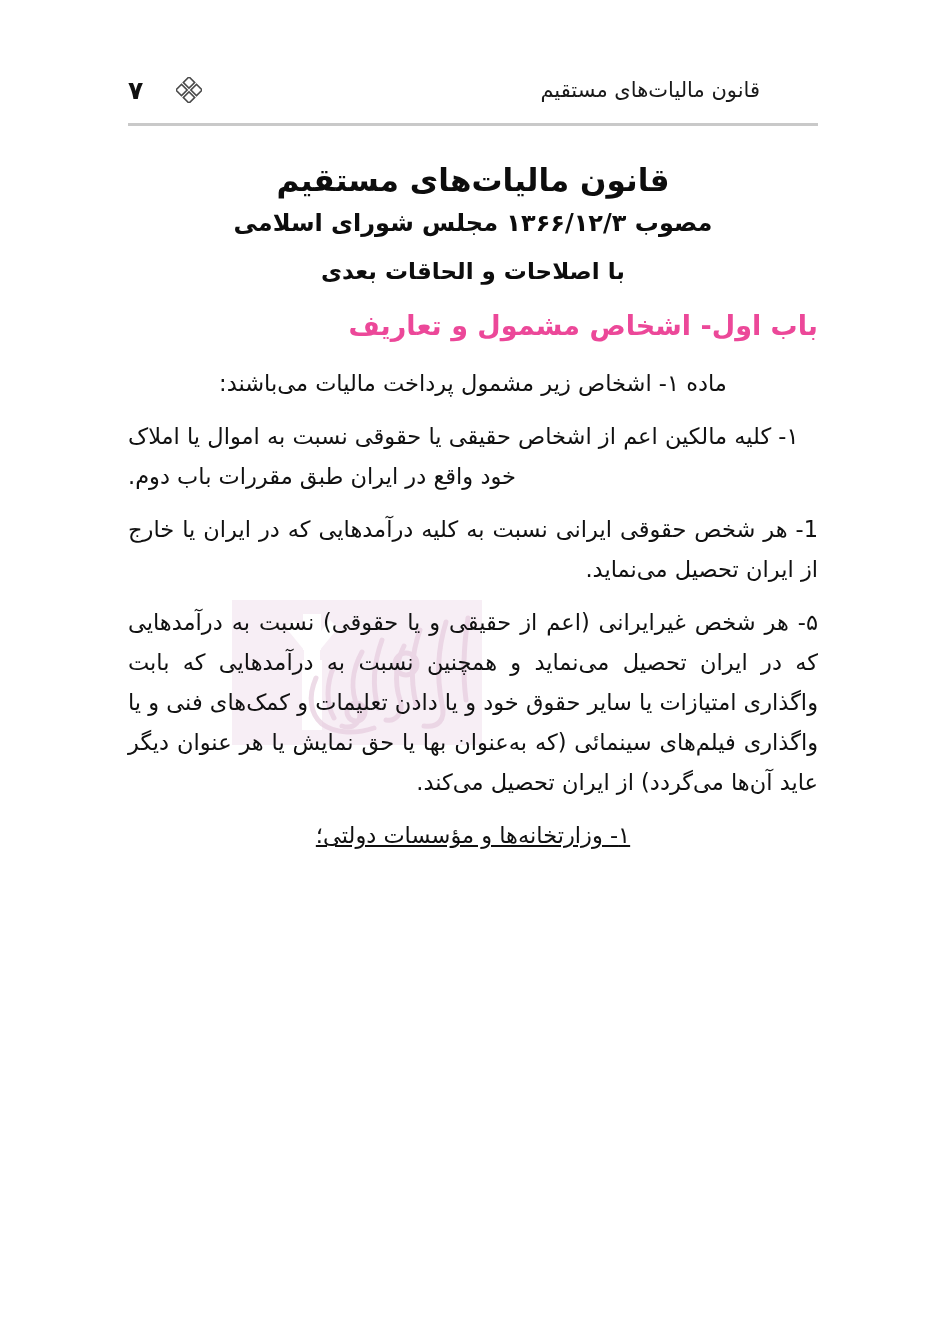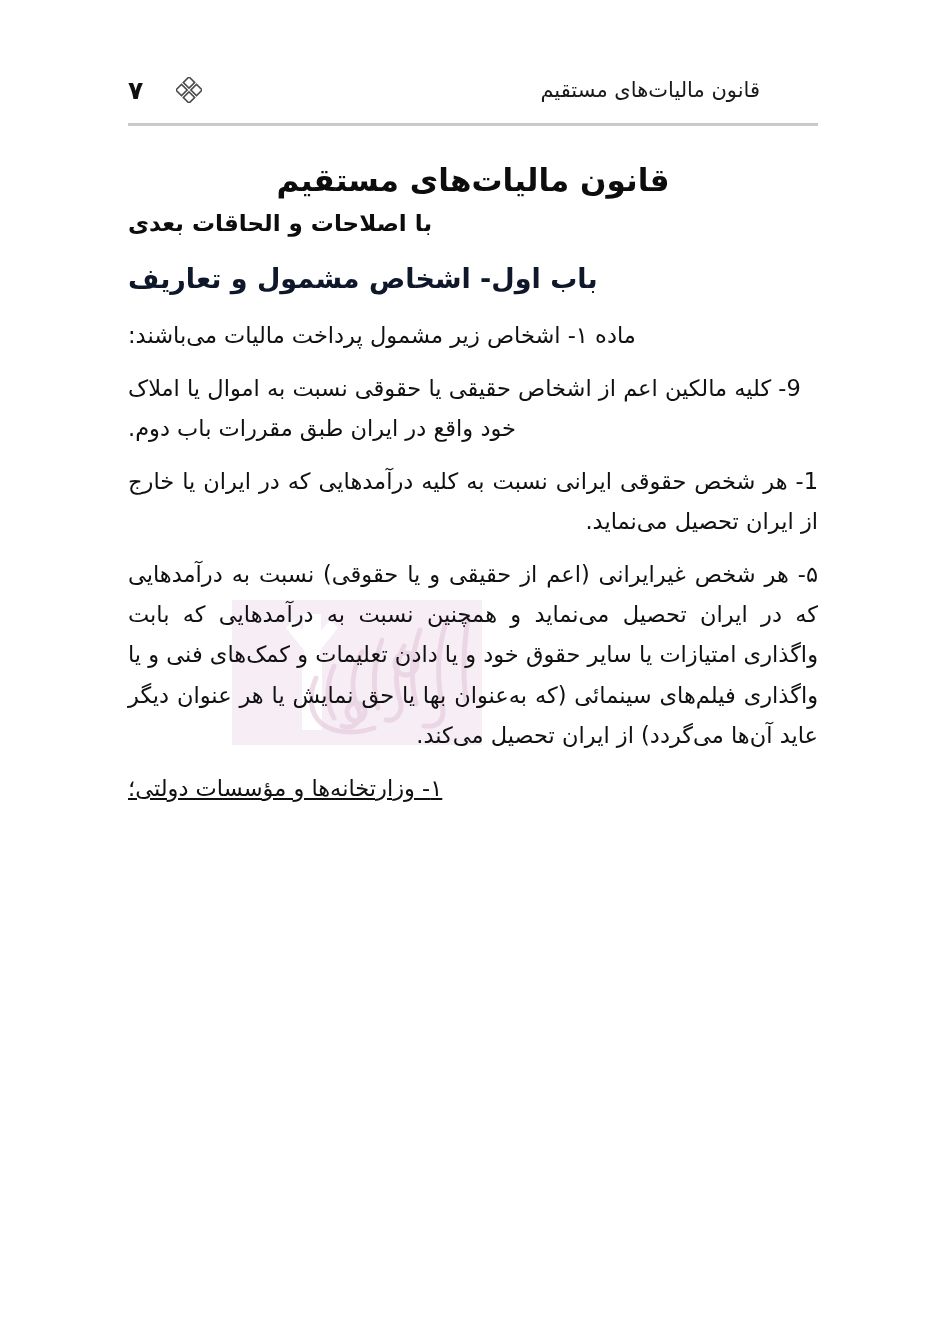--- a/index.html
+++ b/index.html
@@ -115,53 +115,53 @@
   }
   .doc-subtitle {
     text-align: center;
     font-size: 24px;
     font-weight: 700;
     color: #0d0d0d;
     line-height: 1.45;
     margin: 6px 0 0 0;
   }
   .doc-subtitle2 {
-    text-align: left;
+    text-align: center;
     font-size: 23px;
     font-weight: 700;
     color: #0d0d0d;
     line-height: 1.45;
-    margin: 7px 0 0 0;
+    margin: 14px 0 0 0;
   }
   .chapter-title {
-    text-align: left;
+    text-align: right;
     font-size: 27px;
     font-weight: 700;
-    color: #0f172a;
+    color: #ec4899;
     line-height: 1.5;
     margin: 18px 0 16px 0;
   }
 
   .para {
     font-size: 22.5px;
     line-height: 1.78;
     color: #111111;
     text-align: justify;
     text-justify: inter-word;
     margin: 0 0 13px 0;
   }
   .para:last-child { margin-bottom: 0; text-decoration: underline; }
   .para.article {
     text-align: justify;
   }
   .para.article-1 {
     text-align: left;
   }
   .para.tail-right {
-    text-align: left;
+    text-align: center;
   }
 </style>
 </head>
 <body>
 
 <div class="page">
 
   <div class="watermark">
     <svg class="wm-tree" viewBox="0 0 96 120">
       <g fill="#ffffff">
@@ -199,25 +199,26 @@
         </g>
       </svg>
     </div>
     <div class="header-pagenum">۷</div>
   </div>
   <div class="header-rule"></div>
 
   <div class="content">
 
     <h1 class="doc-title">قانون مالیات‌های مستقیم</h1>
+    <div class="doc-subtitle">مصوب ۱۳۶۶/۱۲/۳ مجلس شورای اسلامی</div>
     <div class="doc-subtitle2">با اصلاحات و الحاقات بعدی</div>
     <h2 class="chapter-title">باب اول- اشخاص مشمول و تعاریف</h2>
 
     <p class="para tail-right">ماده ۱- اشخاص زیر مشمول پرداخت مالیات می‌باشند:</p>
 
-    <p class="para article-1">9- کلیه مالکین اعم از اشخاص حقیقی یا حقوقی نسبت به اموال یا املاک خود واقع در ایران طبق مقررات باب دوم.</p>
+    <p class="para article-1">۱- کلیه مالکین اعم از اشخاص حقیقی یا حقوقی نسبت به اموال یا املاک خود واقع در ایران طبق مقررات باب دوم.</p>
     <p class="para article">1- هر شخص حقوقی ایرانی نسبت به کلیه درآمدهایی که در ایران یا خارج از ایران تحصیل می‌نماید.</p>
     <p class="para article">۵- هر شخص غیرایرانی (اعم از حقیقی و یا حقوقی) نسبت به درآمدهایی که در ایران تحصیل می‌نماید و همچنین نسبت به درآمدهایی که بابت واگذاری امتیازات یا سایر حقوق خود و یا دادن تعلیمات و کمک‌های فنی و یا واگذاری فیلم‌های سینمائی (که به‌عنوان بها یا حق نمایش یا هر عنوان دیگر عاید آن‌ها می‌گردد) از ایران تحصیل می‌کند.</p>
 
     <p class="para tail-right">۱- وزارتخانه‌ها و مؤسسات دولتی؛</p>
 
   </div>
 </div>
 
 </body></html>

